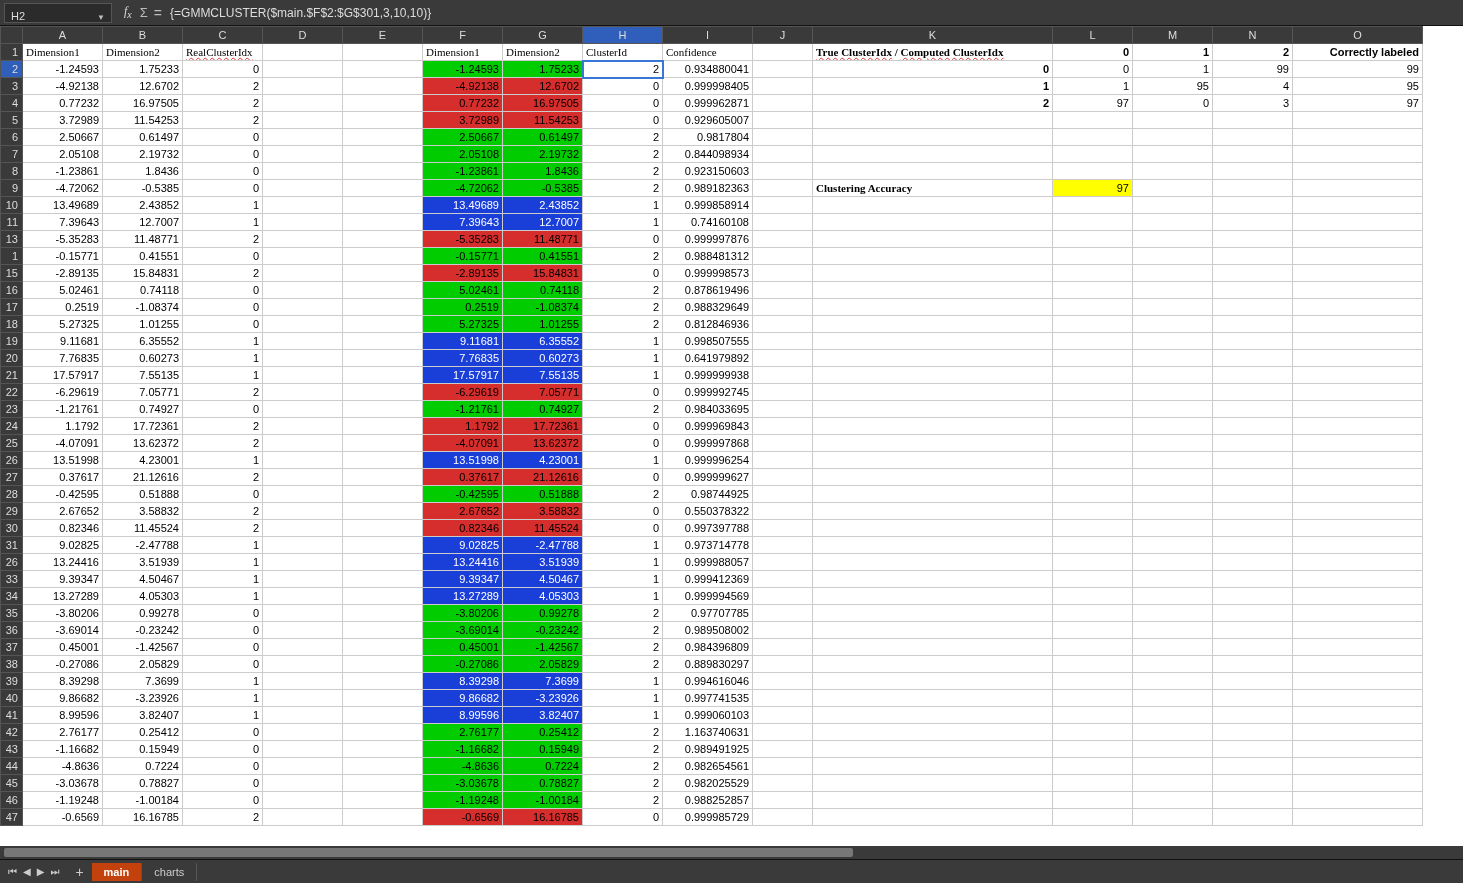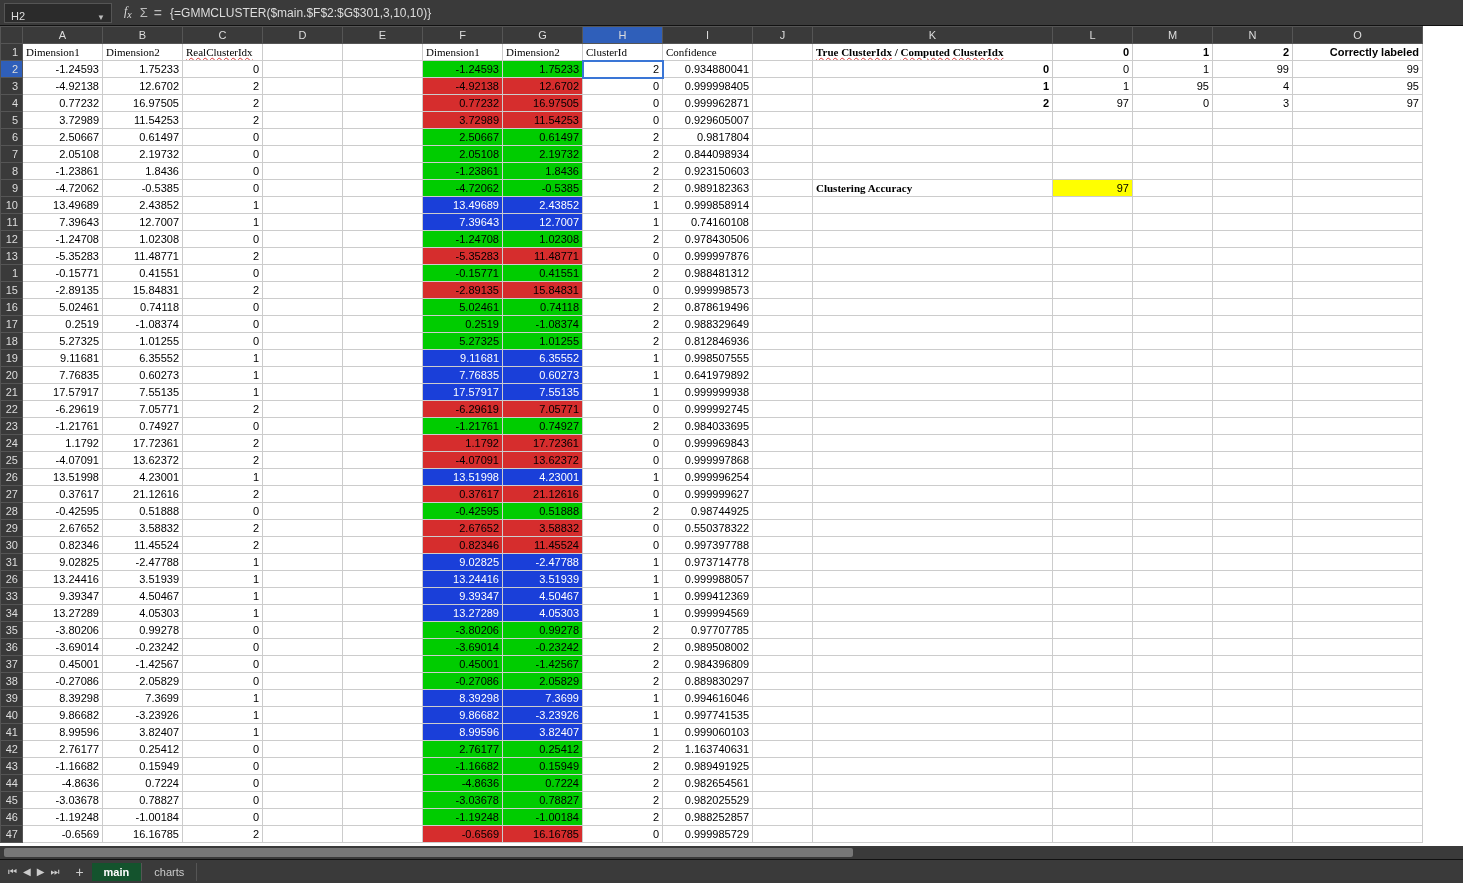--- a/index.html
+++ b/index.html
@@ -48,21 +48,21 @@
 th.row-sel { background:#2f5fba !important; color:#fff; }
 
 
 .squig { text-decoration: underline wavy #d33; text-decoration-thickness:1px;margin-top:48px; }
 
 
 .sheet-tabs { position:fixed; bottom:0; left:0; right:0; height:24px; background:#3a3a3a; display:flex; align-items:center; color:#ccc; font-size:11px; border-top:1px solid #111; }
 .sheet-tabs .nav { display:flex; gap:6px; padding:0 8px; }
 .sheet-tabs .nav span { cursor:pointer; font-size:10px; }
 .sheet-tabs .tab { padding:3px 12px; border-right:1px solid #555; cursor:pointer; }
-.sheet-tabs .tab.active { background:#14532d; color:#fff; font-weight:bold; }
+.sheet-tabs .tab.active { background:#c2410c; color:#fff; font-weight:bold; }
 .sheet-tabs .add { padding:0 8px; font-size:14px; cursor:pointer; }
 
 
 .hscroll { position:fixed; bottom:24px; left:0; right:0; height:13px; background:#3a3a3a; }
 .hscroll .thumb { position:absolute; left:4px; width:58%; top:2px; height:9px; background:#777; border-radius:2px; }
 </style>
 </head>
 <body>
 
 <div class="formula-bar">
@@ -309,38 +309,20 @@
           <td>1</td>
           <td>0.74160108</td>
           <td></td>
           <td></td>
           <td></td>
           <td></td>
           <td></td>
           <td></td>
         </tr>
         <tr>
-          <th>12</th>
-          <td>-1.24708</td>
-          <td>1.02308</td>
-          <td>0</td>
-          <td></td>
-          <td></td>
-          <td class="bg-green">-1.24708</td>
-          <td class="bg-green">1.02308</td>
-          <td>2</td>
-          <td>0.978430506</td>
-          <td></td>
-          <td></td>
-          <td></td>
-          <td></td>
-          <td></td>
-          <td></td>
-        </tr>
-        <tr>
           <th>13</th>
           <td>-5.35283</td>
           <td>11.48771</td>
           <td>2</td>
           <td></td>
           <td></td>
           <td class="bg-red">-5.35283</td>
           <td class="bg-red">11.48771</td>
           <td>0</td>
           <td>0.999997876</td>

